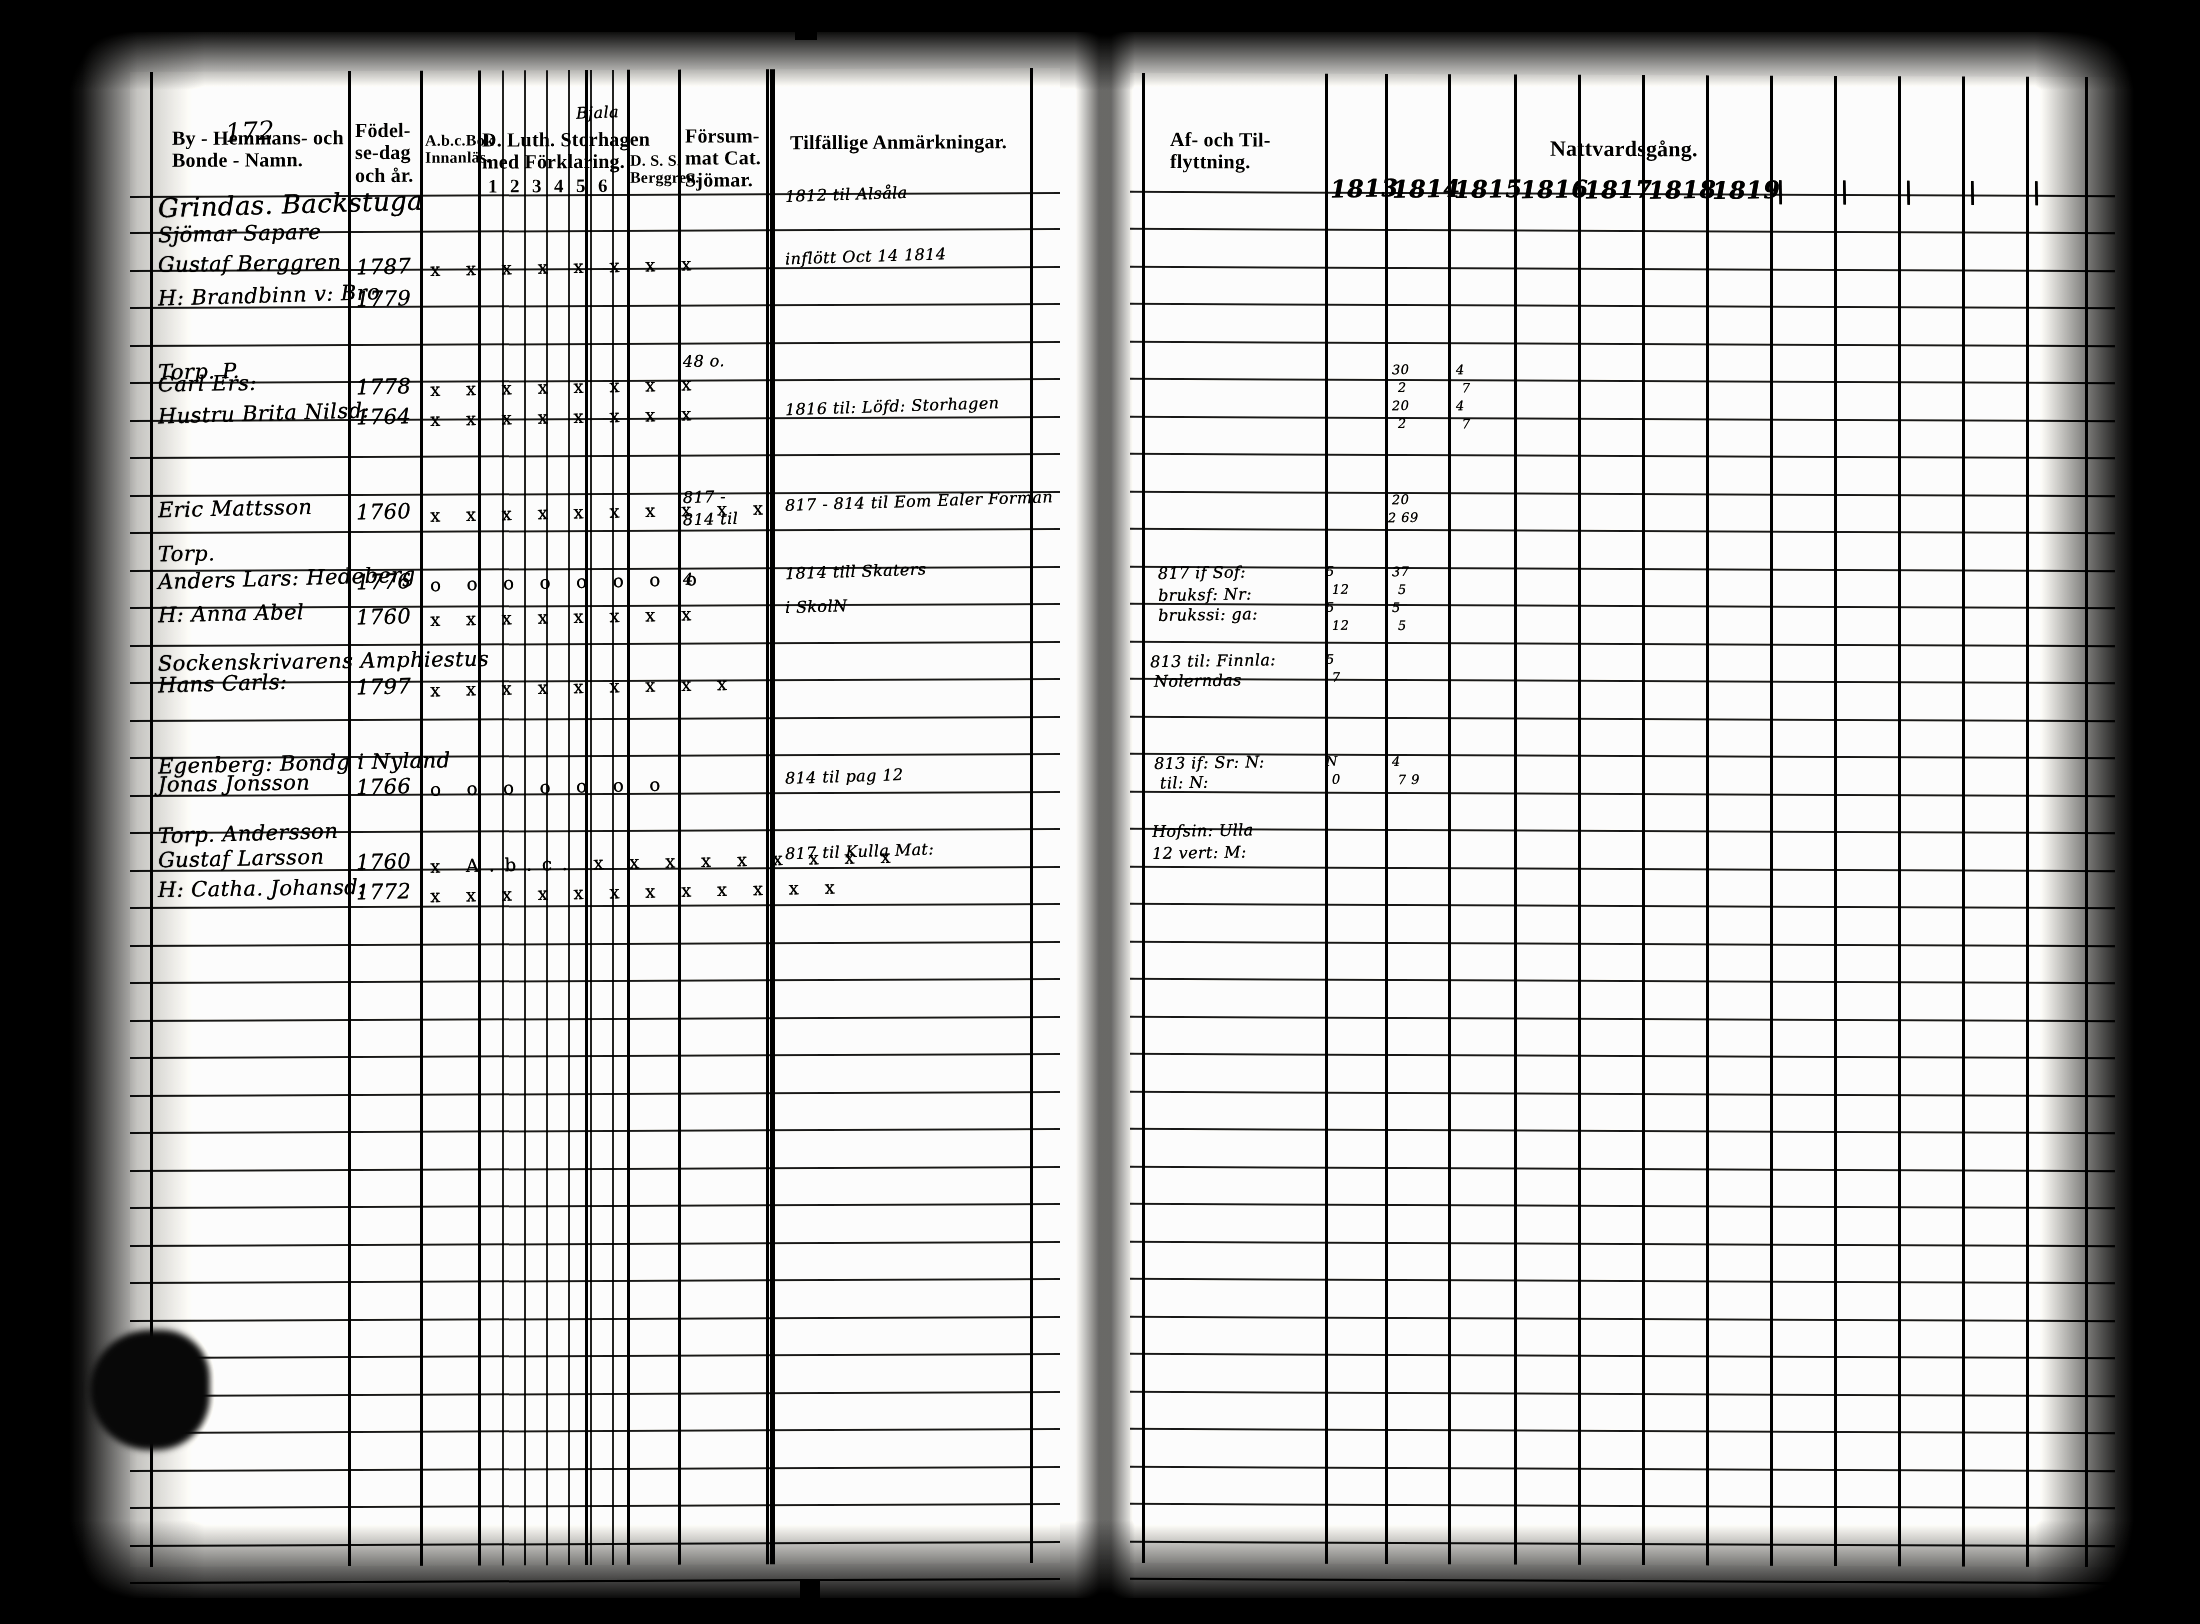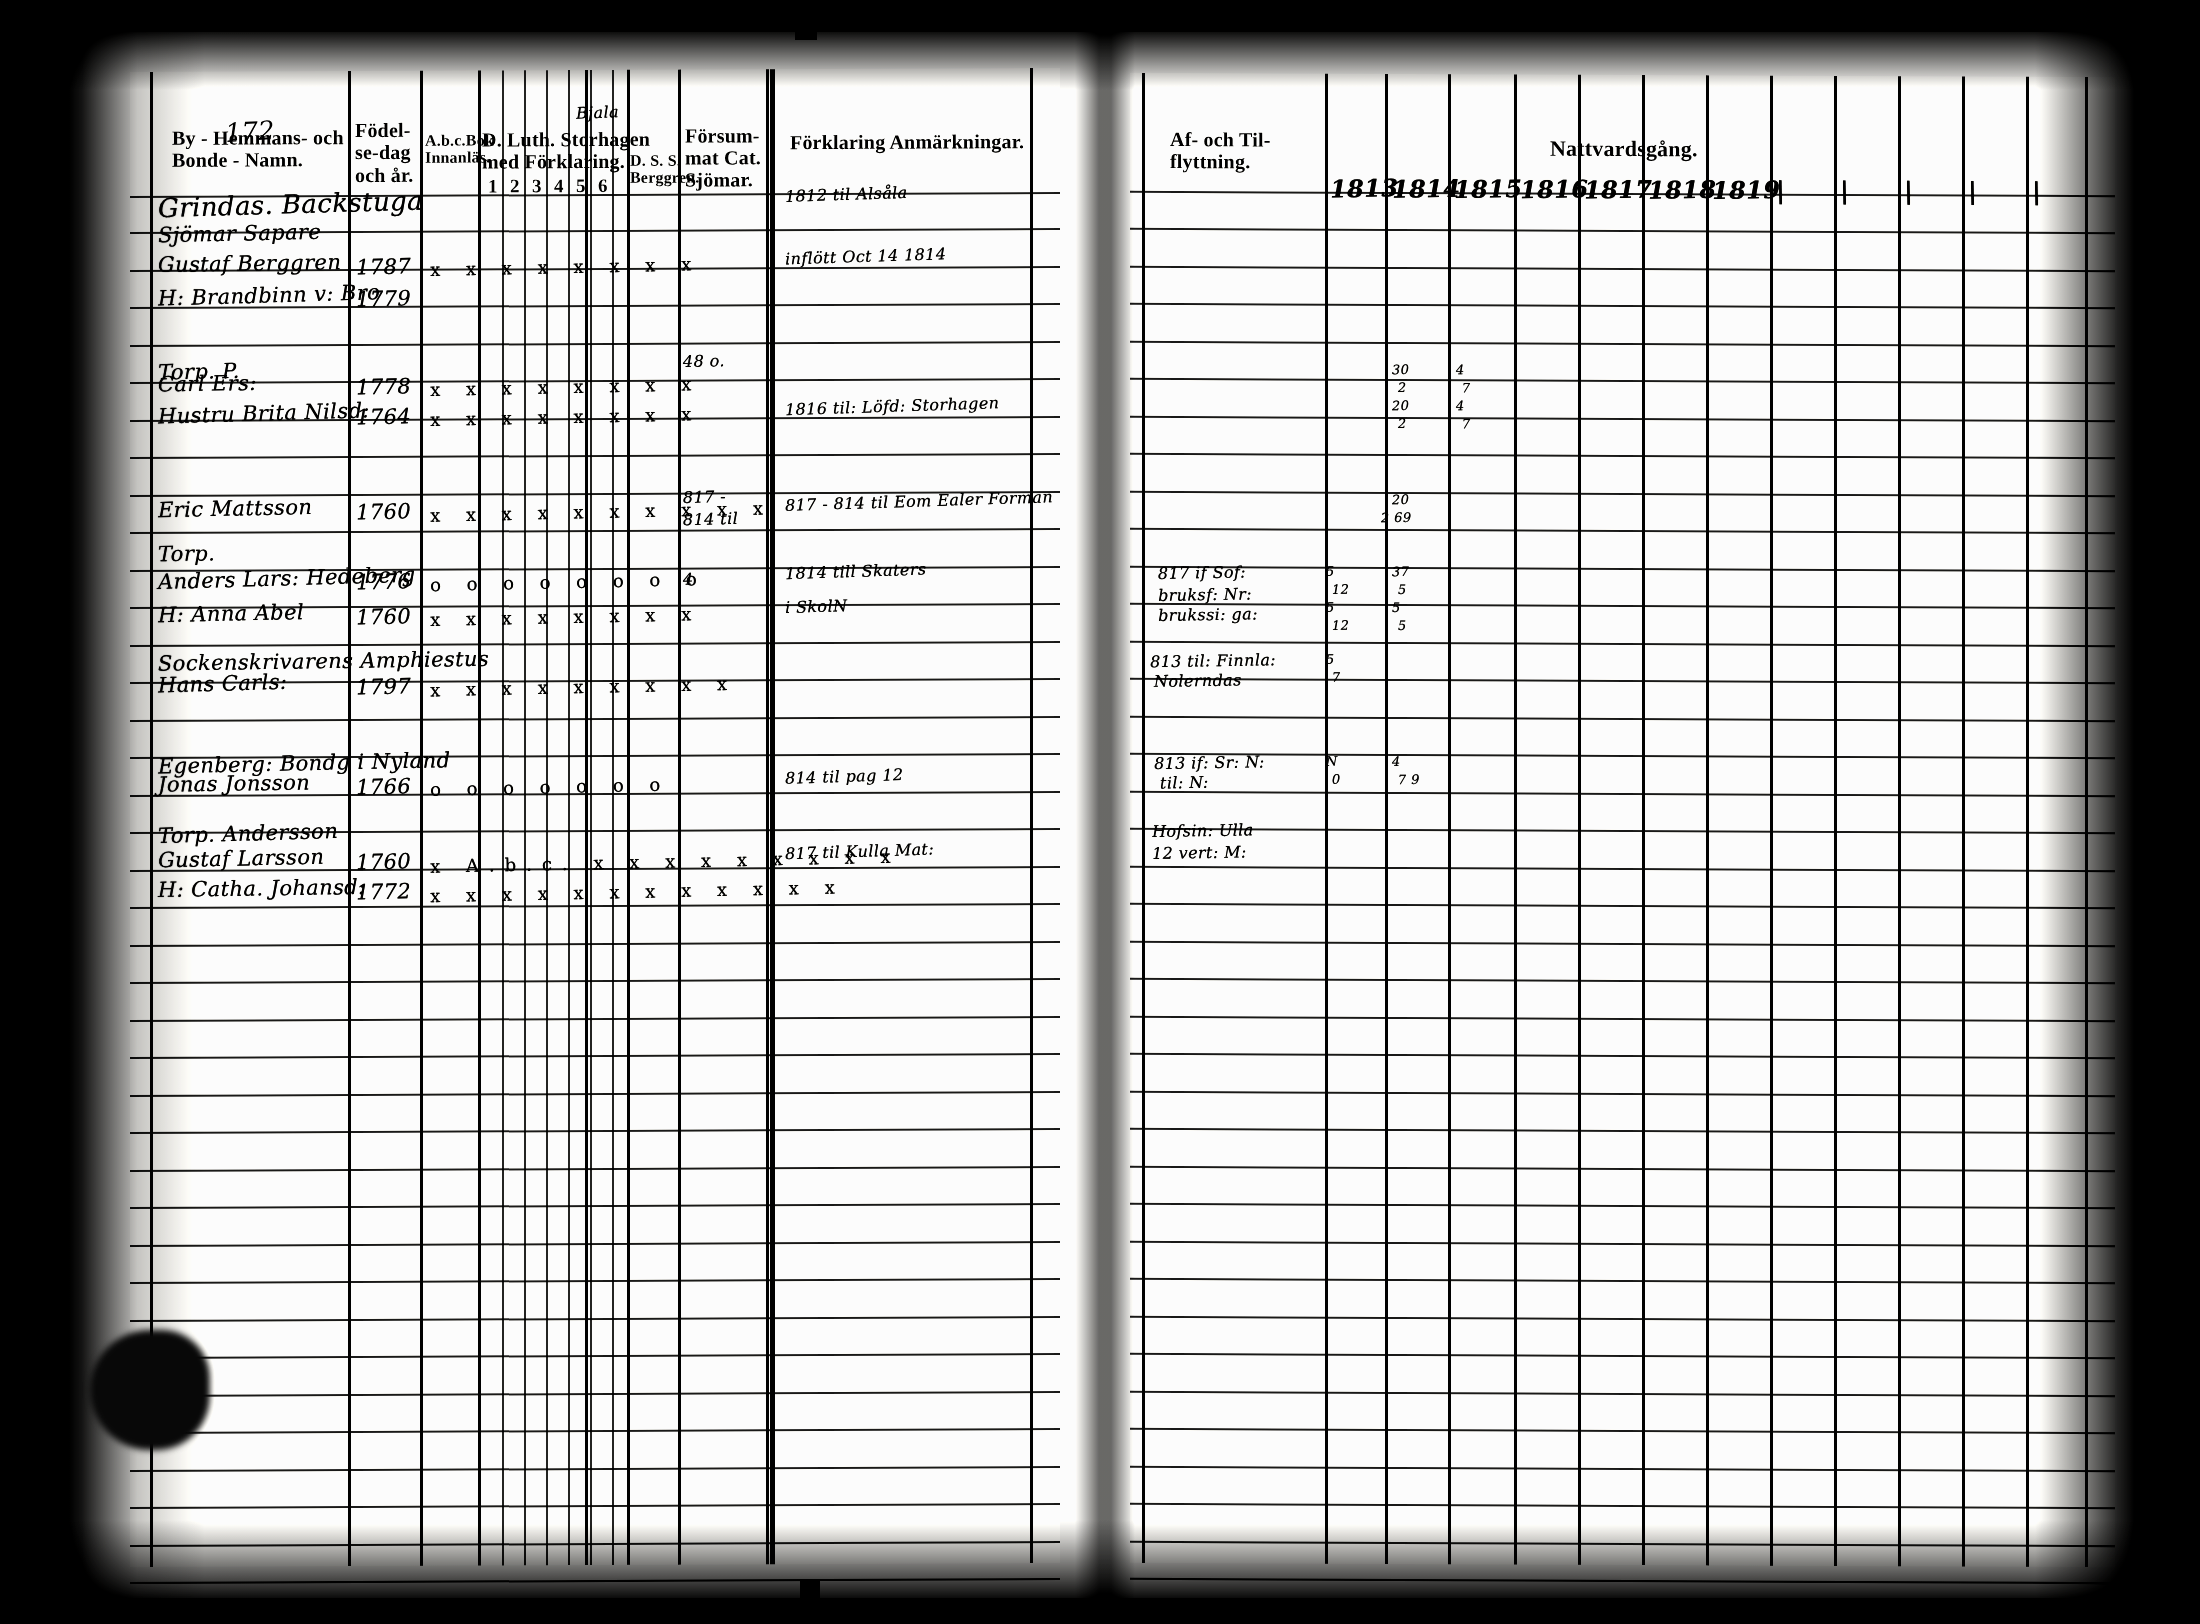--- a/index.html
+++ b/index.html
@@ -152,21 +152,21 @@
       <div class="hdr small" style="left:500px;top:83px;line-height:1.05;">
         <b><span>D. S. S.</span></b><br>
         <b><span>Berggren.</span></b>
       </div>
       <div class="hdr" style="left:555px;top:55px;width:90px;line-height:1.1;">
         <b><span>Försum-</span></b><br>
         <b><span>mat Cat.</span></b><br>
         <b><span>Sjömar.</span></b>
       </div>
       <div class="hdr" style="left:660px;top:62px;">
-        <b><span>Förklaring Anmärkningar.</span></b>
+        <b><span>Tilfällige Anmärkningar.</span></b>
       </div>
 
       <div class="numrow" id="catnums" style="left:358px;top:105px;">
           <span style="position: absolute; left: 0px;">1</span>
           <span style="position: absolute; left: 22px;">2</span>
           <span style="position: absolute; left: 44px;">3</span>
           <span style="position: absolute; left: 66px;">4</span>
           <span style="position: absolute; left: 88px;">5</span>
           <span style="position: absolute; left: 110px;">6</span>
         </div>
@@ -316,21 +316,21 @@
           <div class="ink sm" style="left: 22px; top: 770px; transform: rotate(-1.2deg);">12 vert: M:</div>
           <div class="ink xs" style="left: 262px; top: 288px; transform: rotate(-1deg);">30</div>
           <div class="ink xs" style="left: 268px; top: 306px; transform: rotate(-1deg);">2</div>
           <div class="ink xs" style="left: 262px; top: 324px; transform: rotate(-1deg);">20</div>
           <div class="ink xs" style="left: 268px; top: 342px; transform: rotate(-1deg);">2</div>
           <div class="ink xs" style="left: 326px; top: 288px; transform: rotate(-1deg);">4</div>
           <div class="ink xs" style="left: 332px; top: 306px; transform: rotate(-1deg);">7</div>
           <div class="ink xs" style="left: 326px; top: 324px; transform: rotate(-1deg);">4</div>
           <div class="ink xs" style="left: 332px; top: 342px; transform: rotate(-1deg);">7</div>
           <div class="ink xs" style="left: 262px; top: 418px; transform: rotate(-1deg);">20</div>
-          <div class="ink xs" style="left: 251px; top: 436px; transform: rotate(-1deg); font-style: italic;">2 69</div>
+          <div class="ink xs" style="left: 258px; top: 436px; transform: rotate(-1deg); font-style: italic;">2 69</div>
           <div class="ink xs" style="left: 196px; top: 490px; transform: rotate(-1deg);">5</div>
           <div class="ink xs" style="left: 202px; top: 508px; transform: rotate(-1deg);">12</div>
           <div class="ink xs" style="left: 196px; top: 526px; transform: rotate(-1deg);">5</div>
           <div class="ink xs" style="left: 202px; top: 544px; transform: rotate(-1deg);">12</div>
           <div class="ink xs" style="left: 262px; top: 490px; transform: rotate(-1deg);">37</div>
           <div class="ink xs" style="left: 268px; top: 508px; transform: rotate(-1deg);">5</div>
           <div class="ink xs" style="left: 262px; top: 526px; transform: rotate(-1deg);">5</div>
           <div class="ink xs" style="left: 268px; top: 544px; transform: rotate(-1deg);">5</div>
           <div class="ink xs" style="left: 196px; top: 578px; transform: rotate(-1deg);">5</div>
           <div class="ink xs" style="left: 202px; top: 596px; transform: rotate(-1deg);">7</div>

